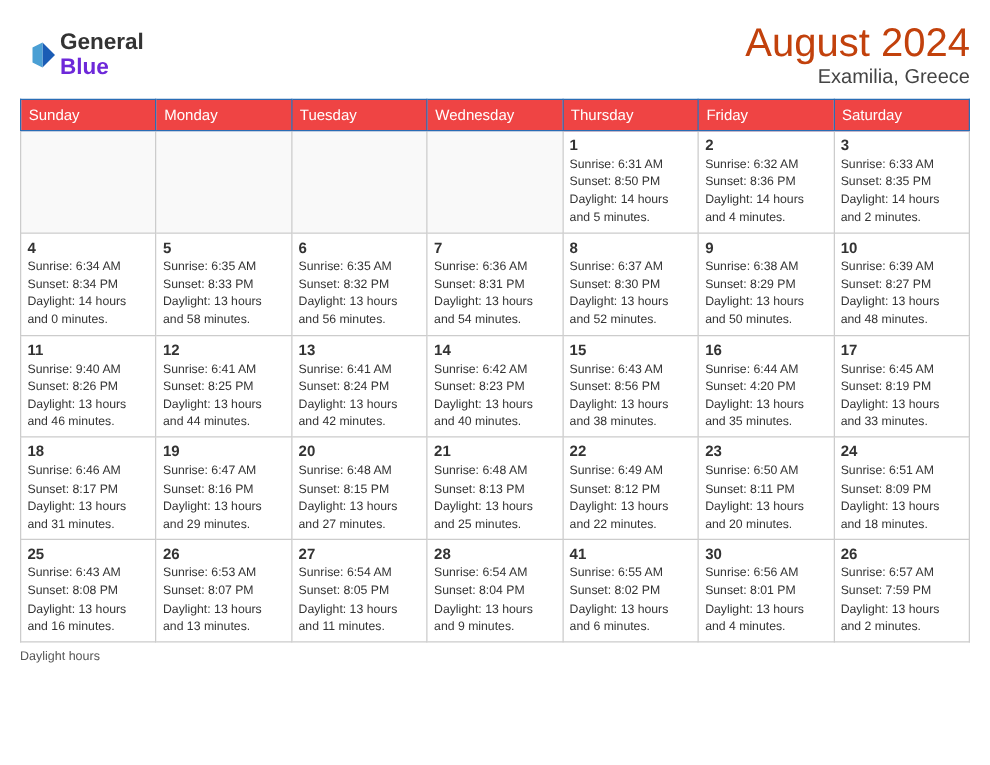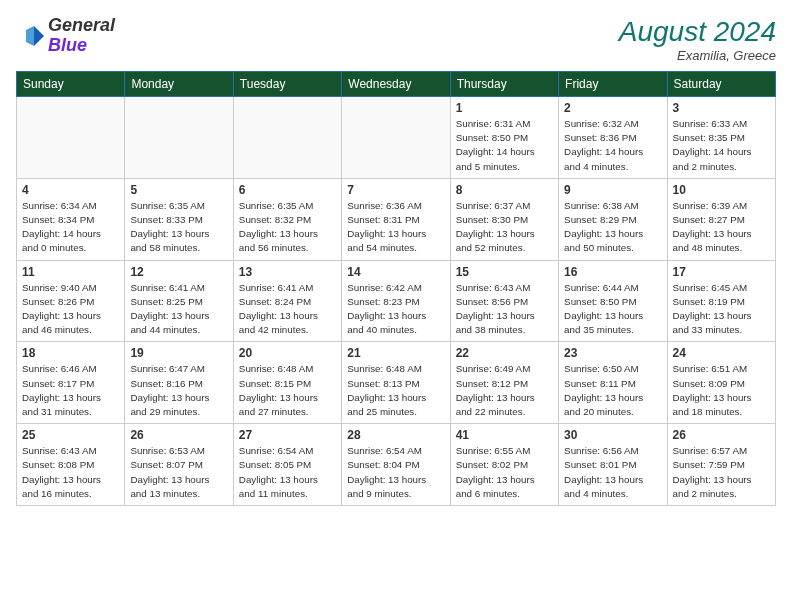--- a/index.html
+++ b/index.html
@@ -11,23 +11,22 @@
       overflow: hidden;
     }
     .page {
       width: 792px;
       height: 612px;
       padding: 16px 16px 10px 16px;
     }
     .header {
       display: flex;
       justify-content: space-between;
-      align-items: flex-start;
+      align-items: center;
       margin-bottom: 8px;
-      font-style: italic;
     }
     .logo {
       display: flex;
       align-items: center;
       gap: 4px;
     }
     .logo-text {
       font-size: 18px;
       font-weight: bold;
       line-height: 1.1;
@@ -35,35 +34,35 @@
     .logo-general { color: #333; }
     .logo-blue { color: #6d28d9; }
     .logo-icon {
       width: 28px;
       height: 28px;
     }
     .title-block {
       text-align: right;
     }
     .month-year {
-      font-size: 28px;
+      font-size: 32px;
       font-weight: normal;
-      color: #0f766e;
+      color: #c2410c;
     }
     .location {
-      font-size: 13px;
+      font-size: 16px;
       color: #444;
     }
     .calendar {
       width: 100%;
       border-collapse: collapse;
       font-size: 10.5px;
     }
     .calendar th {
-      background: #14532d;
+      background: #ef4444;
       color: #fff;
       text-align: left;
       padding: 5px 6px;
       font-size: 12px;
       font-weight: normal;
       border: 1px solid #2a6db5;
     }
     .calendar td {
       border: 1px solid #ccc;
       vertical-align: top;
@@ -236,21 +235,21 @@
           <td>
             <span class="day-num">15</span>
             <div class="day-info">Sunrise: 6:43 AM
 Sunset: 8:56 PM
 Daylight: 13 hours
 and 38 minutes.</div>
           </td>
           <td>
             <span class="day-num">16</span>
             <div class="day-info">Sunrise: 6:44 AM
-Sunset: 8:50 PM
+Sunset: 4:20 PM
 Daylight: 13 hours
 and 35 minutes.</div>
           </td>
           <td>
             <span class="day-num">17</span>
             <div class="day-info">Sunrise: 6:45 AM
 Sunset: 8:19 PM
 Daylight: 13 hours
 and 33 minutes.</div>
           </td>
@@ -353,13 +352,16 @@
             <span class="day-num">26</span>
             <div class="day-info">Sunrise: 6:57 AM
 Sunset: 7:59 PM
 Daylight: 13 hours
 and 2 minutes.</div>
           </td>
         </tr>
       </tbody>
   </table>
 
+  <div class="footer">
+    <span>Daylight hours</span>
+  </div>
 </div>
 
 </body></html>

